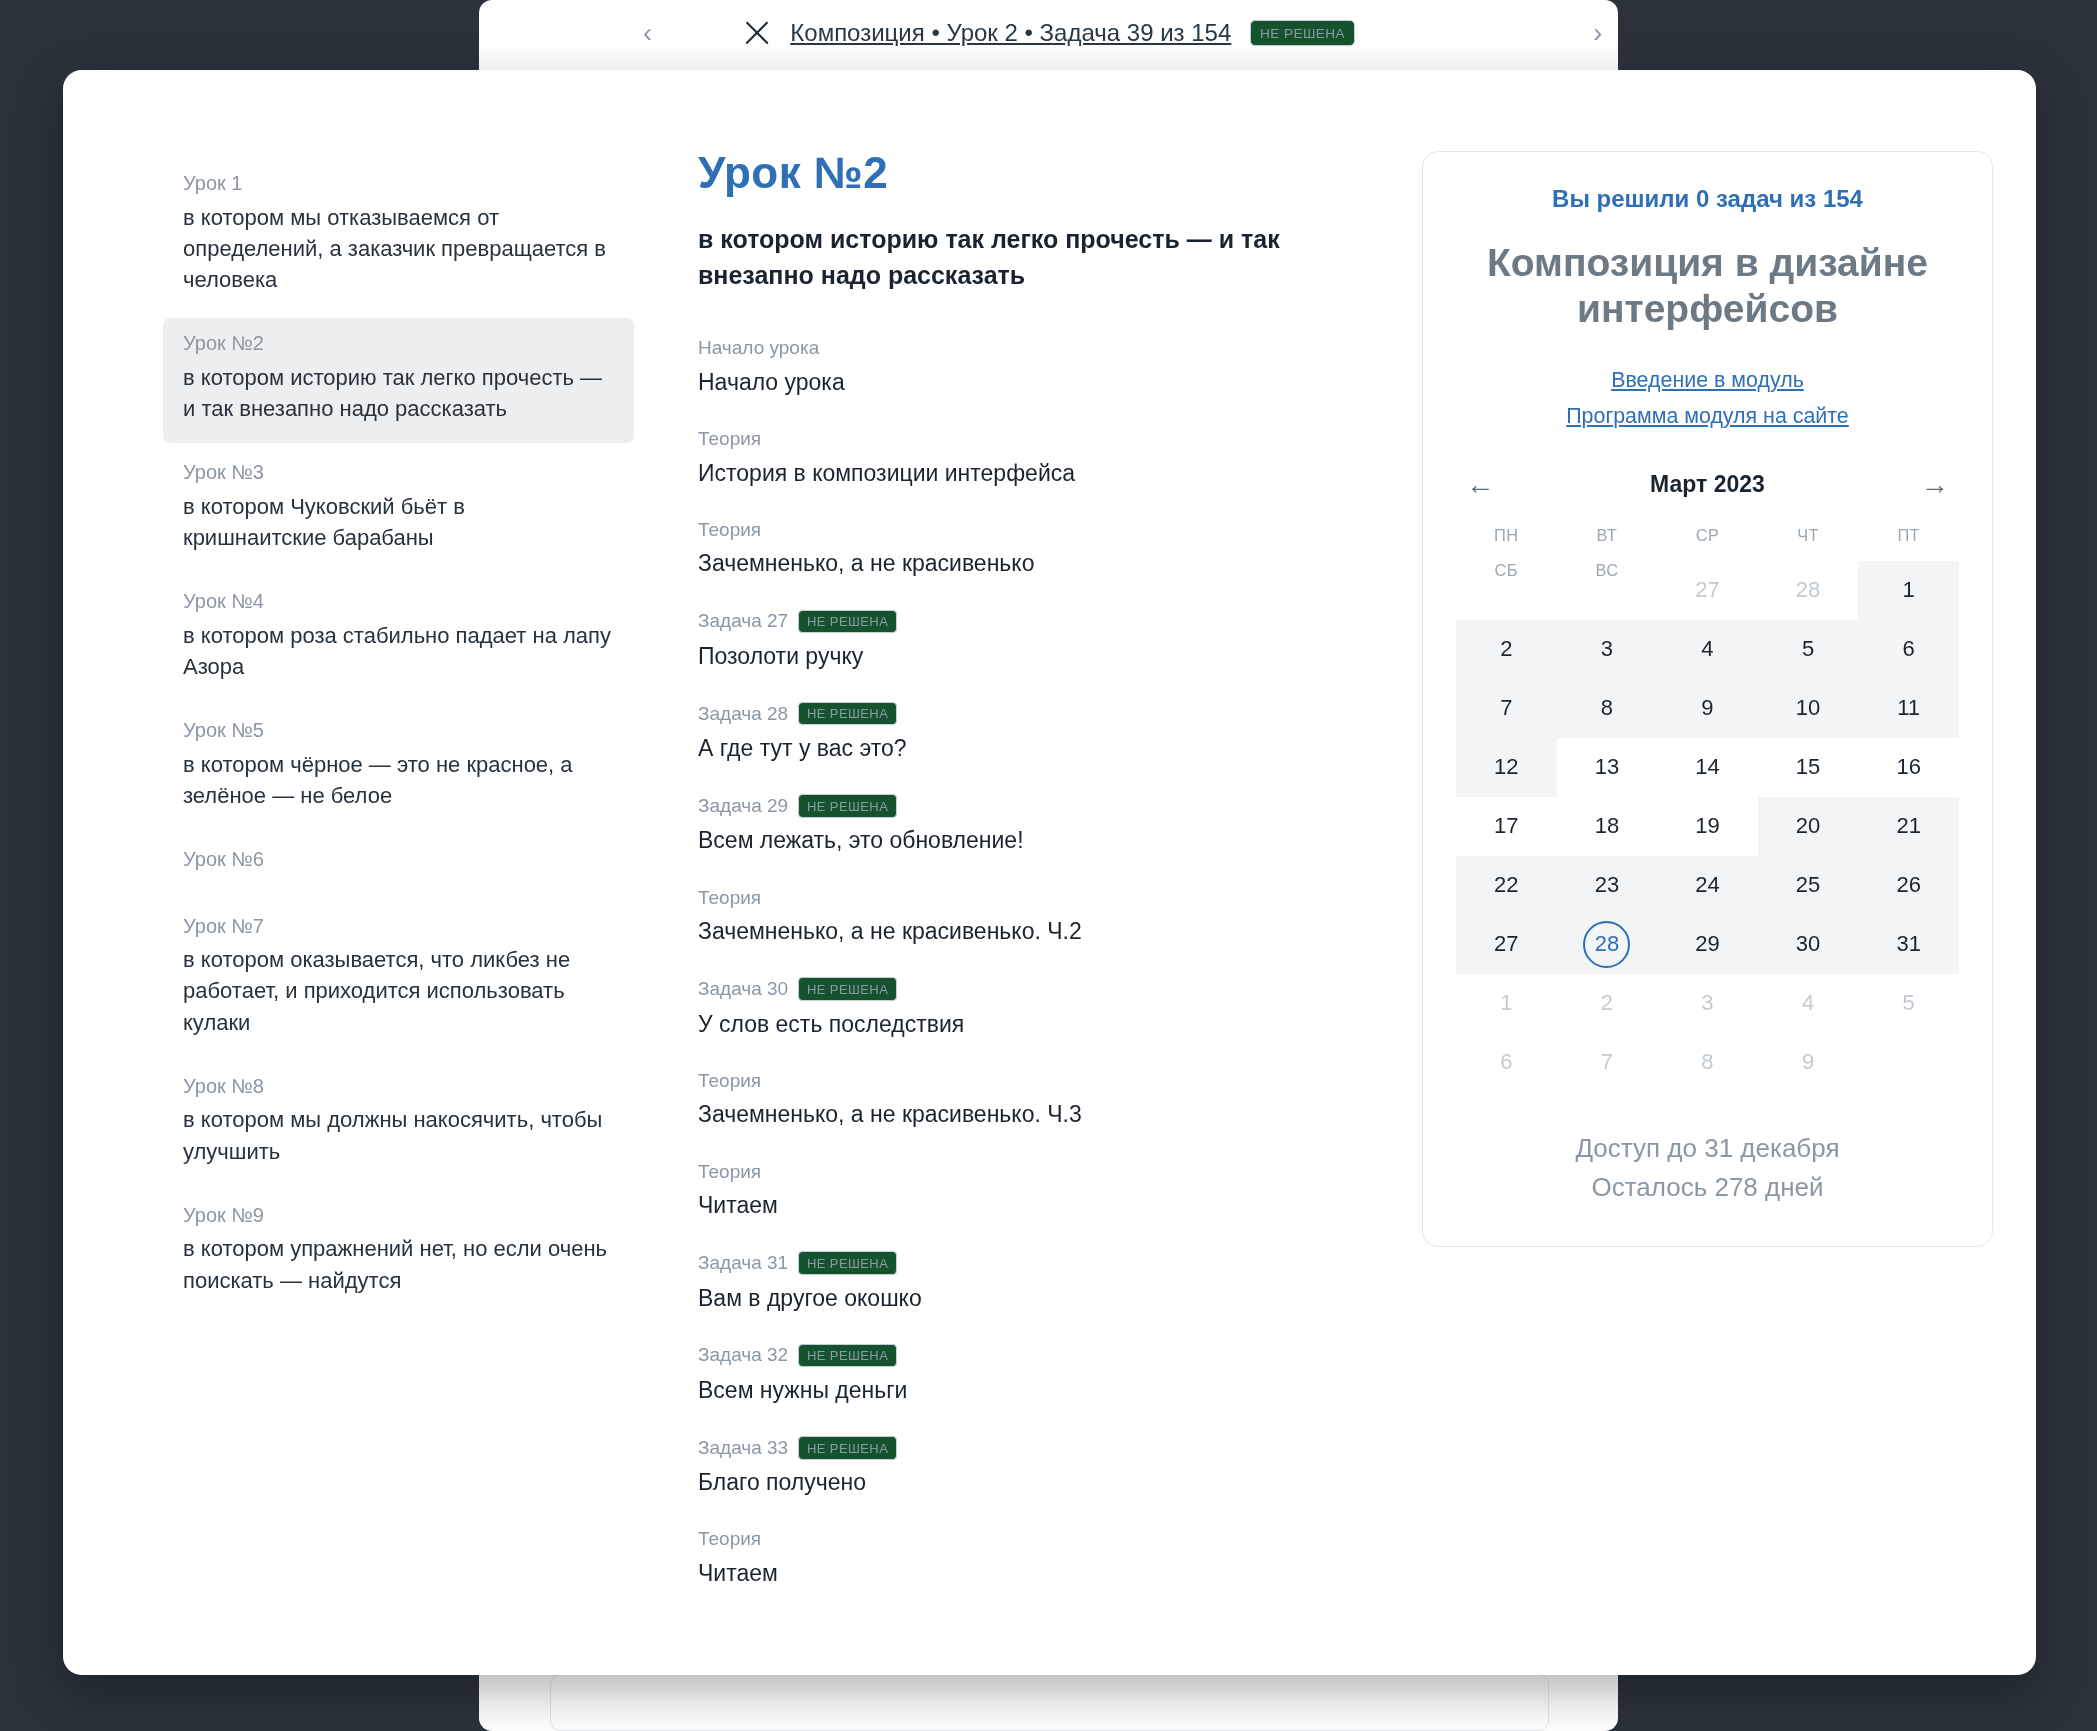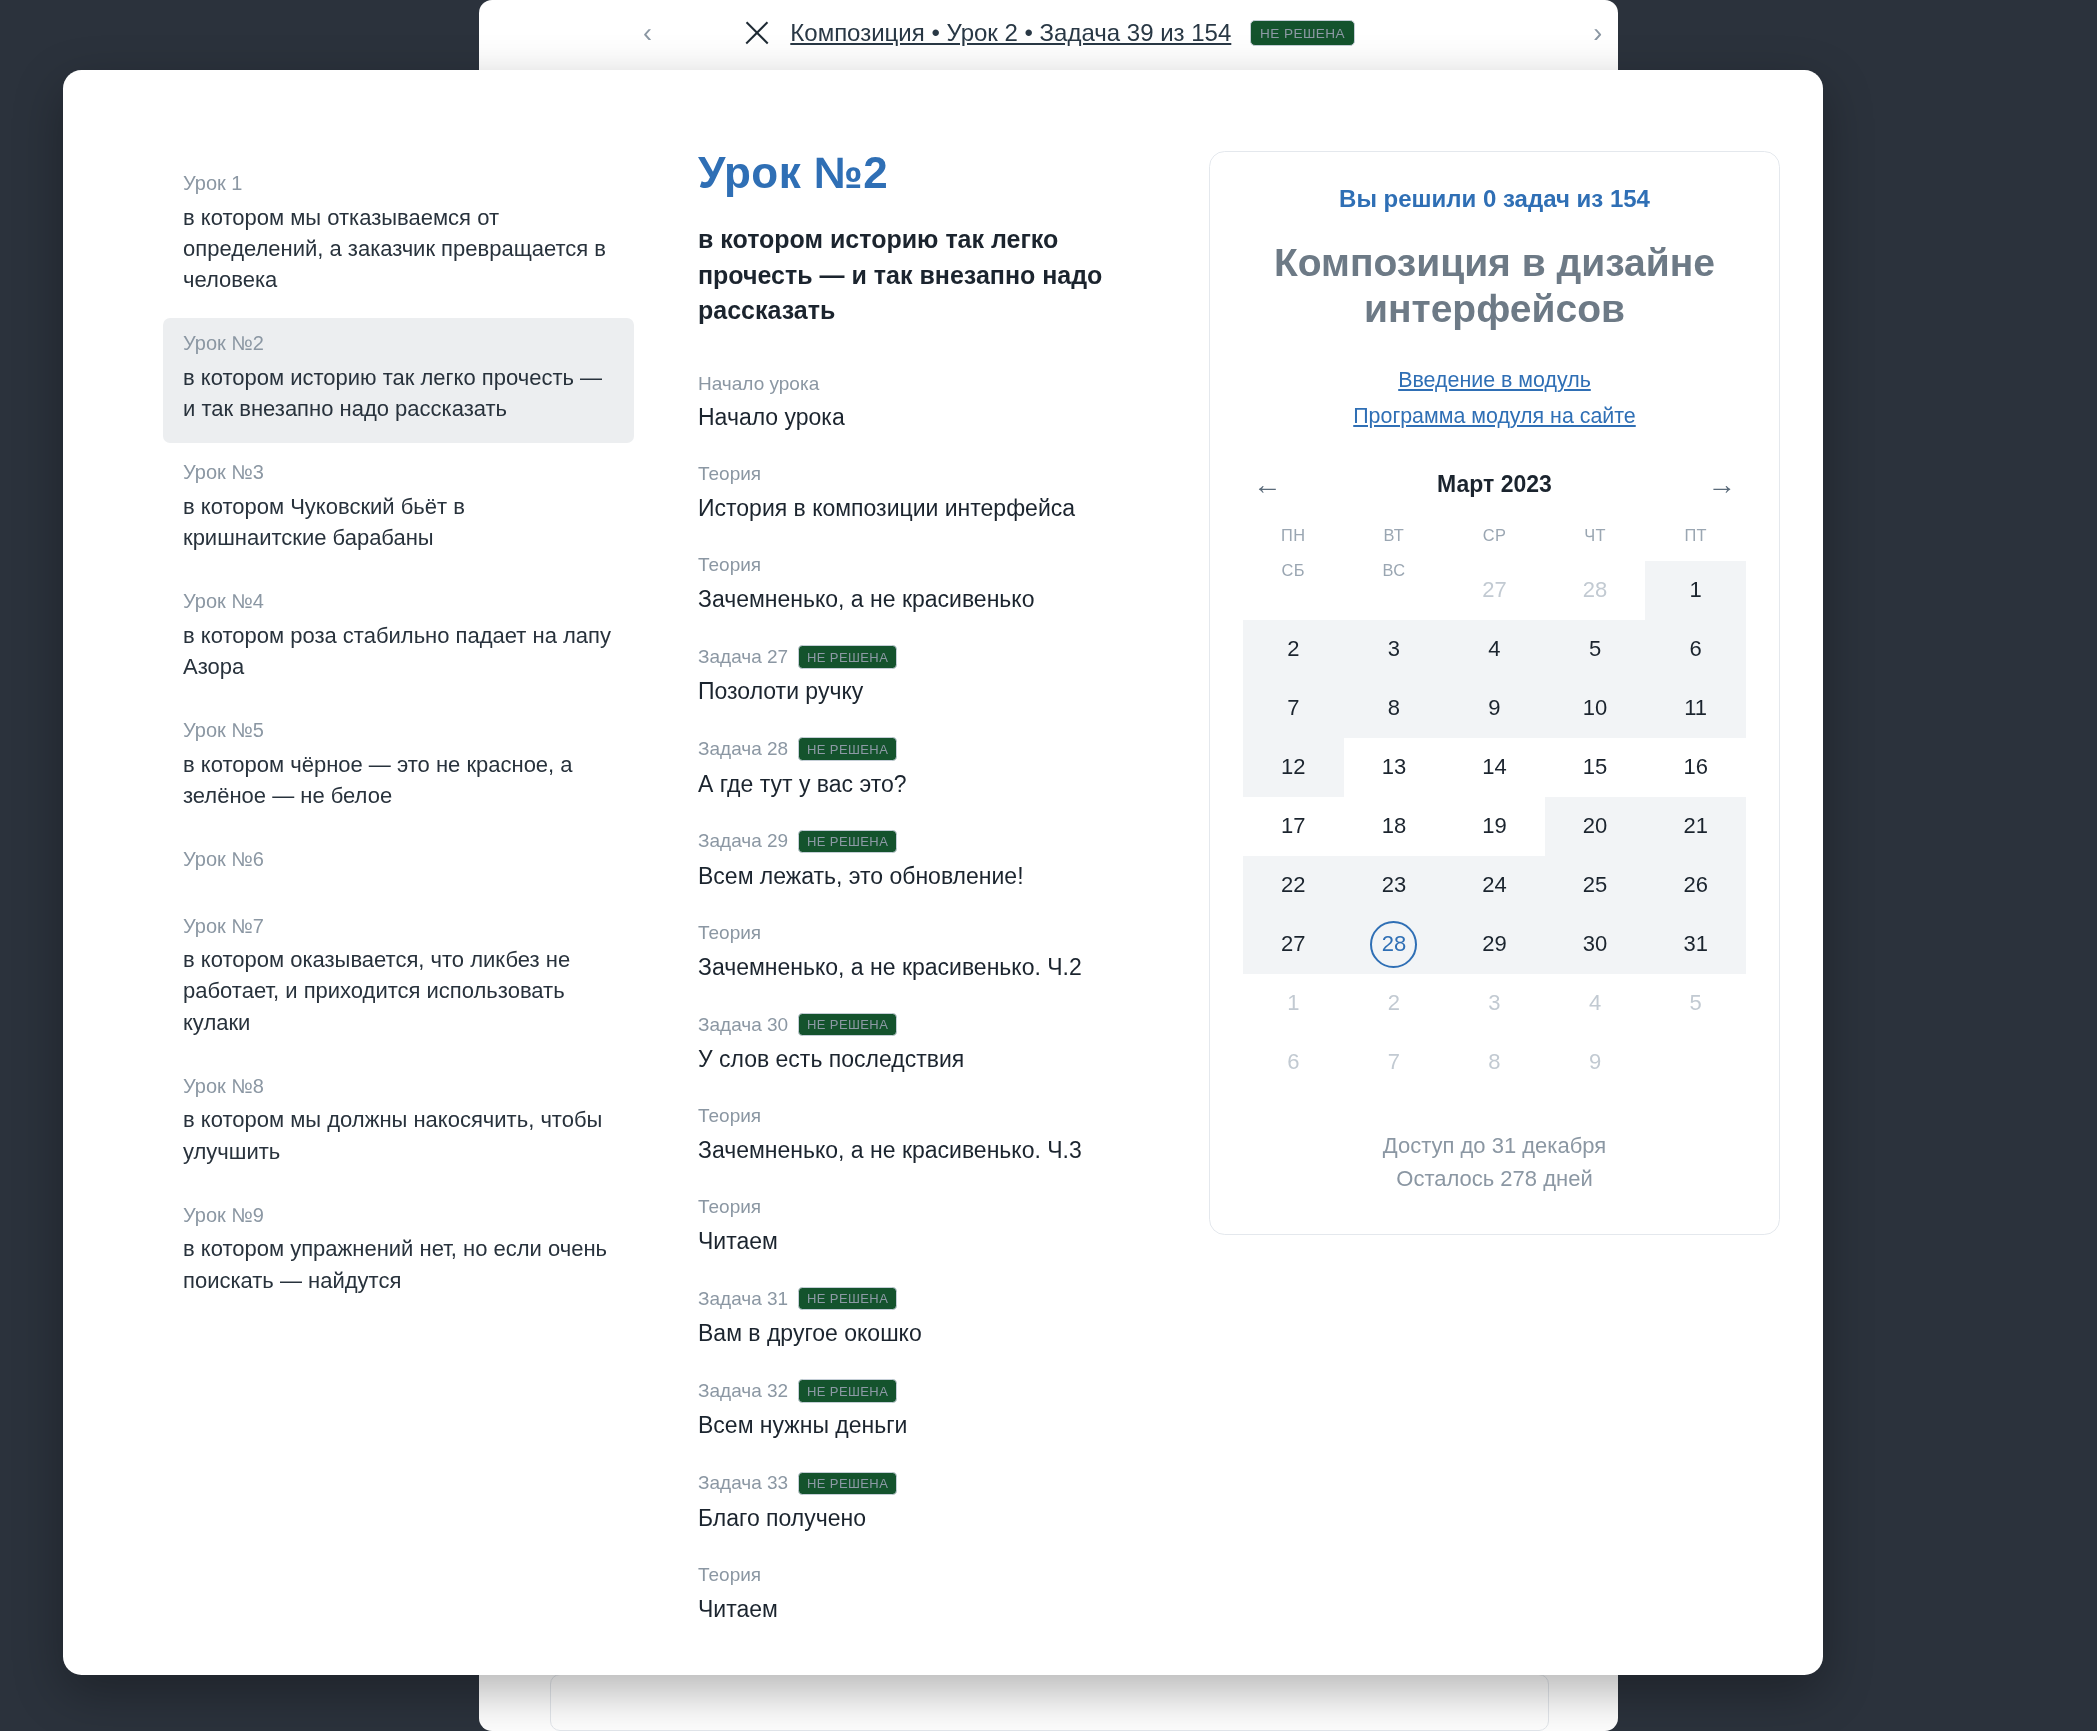--- a/index.html
+++ b/index.html
@@ -84,21 +84,21 @@
     border: 1.4px solid #e3e7ec;
     border-radius: 10px;
     background: #fff;
   }
 
   
   .modal {
     position: absolute;
     left: 63px;
     top: 70px;
-    width: 1760px;
+    width: 1973px;
     height: 1605px;
     background: #ffffff;
     border-radius: 18.5px;
     box-shadow: 0 17px 50px rgba(0,0,0,0.30);
     overflow: hidden;
   }
 
   .modal-inner {
     position: absolute;
     inset: 0;
@@ -248,21 +248,21 @@
     width: 47px; height: 47px;
     border: 2.1px solid #2f6fb5;
     border-radius: 50%;
     display: flex;
     align-items: center;
     justify-content: center;
     color: #2f6fb5;
   }
   .cal-note {
     margin-top: 37px;
-    font-size: 22px;
+    font-size: 26px;
     color: #8b97a3;
     line-height: 1.5;
     text-align: center;
   }
 </style>
 </head>
 <body>
 
 <div class="bg-window">
   <div class="nav-arrow left">‹</div>

